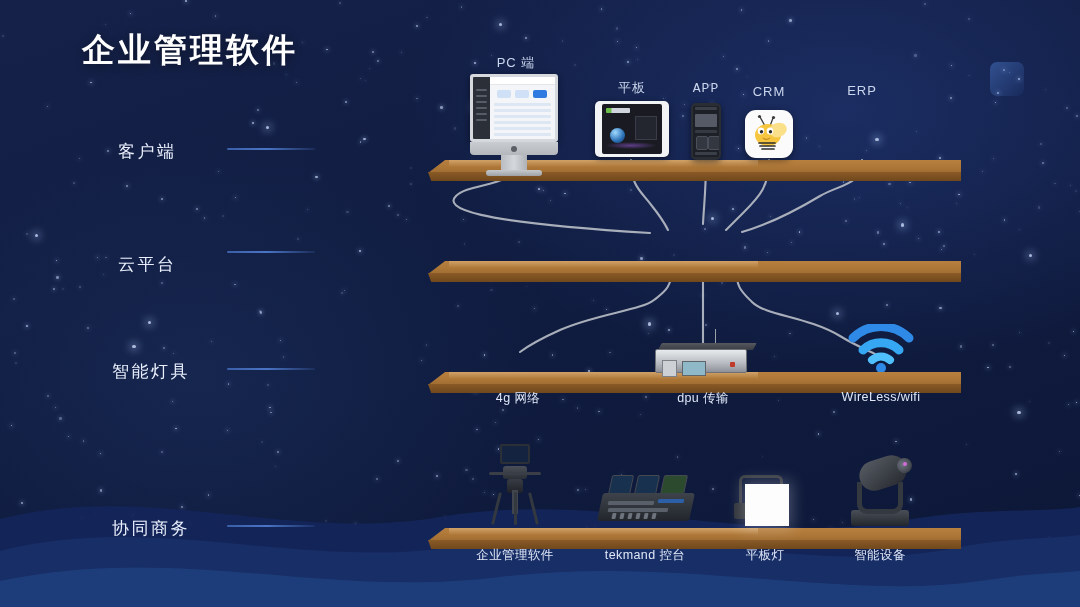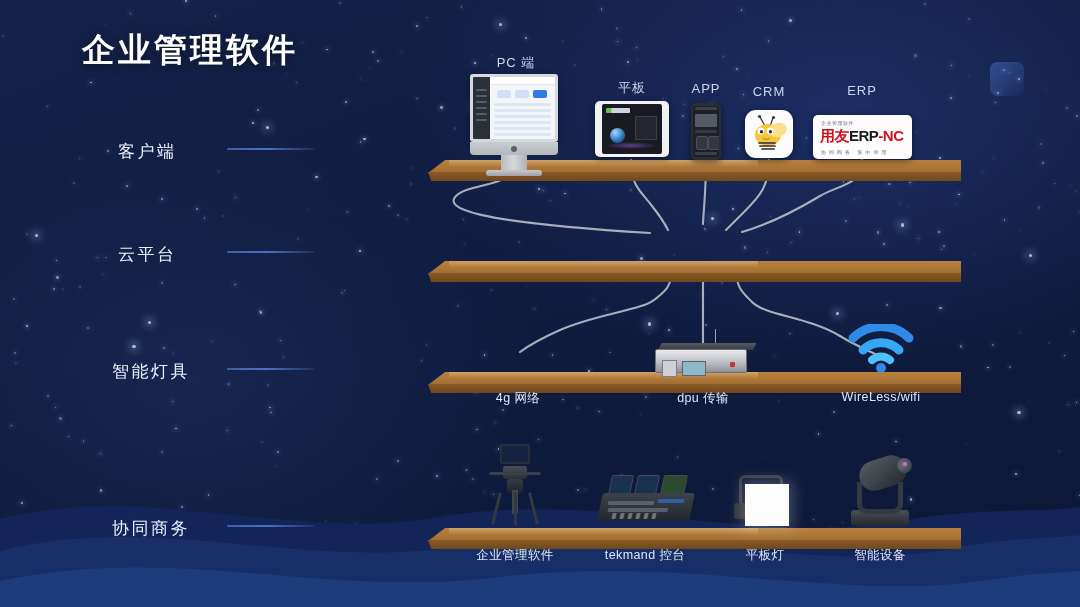--- a/index.html
+++ b/index.html
@@ -512,21 +512,21 @@
     <path d="M0,104 C180,66 320,122 500,100 C680,78 840,124 980,104 C1030,96 1060,96 1080,94 L1080,130 L0,130 Z" fill="#1f3f7e" opacity="0.85"></path>
   </svg>
 
   <div class="deco-sq"></div>
 
   <div class="title">企业管理软件</div>
 
   <div class="stage-label" style="left:118px;top:140px;">客户端</div>
   <div class="stage-rule" style="left:227px;top:148px;"></div>
 
-  <div class="stage-label" style="left:118px;top:243px;">云平台</div>
+  <div class="stage-label" style="left:118px;top:253px;">云平台</div>
   <div class="stage-rule" style="left:227px;top:251px;"></div>
 
   <div class="stage-label" style="left:112px;top:360px;">智能灯具</div>
   <div class="stage-rule" style="left:227px;top:368px;"></div>
 
   <div class="stage-label" style="left:112px;top:517px;">协同商务</div>
   <div class="stage-rule" style="left:227px;top:525px;"></div>
 
   <svg class="cables" viewBox="0 0 1080 607">
     <g fill="none" stroke="#b9bec7" stroke-width="2.1" stroke-linecap="round" opacity="0.9">
@@ -583,21 +583,21 @@
     <div class="tab-body">
       <div class="tab-scr">
         <div class="tab-logo"></div>
         <div class="tab-orb"></div>
         <div class="tab-sw"></div>
         <div class="tab-card"></div>
       </div>
     </div>
   </div>
 
-  <div class="cap-top" style="left:706px;top:81px;">APP</div>
+  <div class="cap-top" style="left:706px;top:81px;font-family:Liberation Mono, monospace;">APP</div>
   <div class="dev" style="left:691px;top:103px;width:30px;height:57px;">
     <div class="ph-body">
       <div class="ph-scr">
         <div class="ph-bar" style="top:1px;"></div>
         <div class="ph-img"></div>
         <div class="ph-bar" style="top:24px;background:#343942;"></div>
         <div class="ph-btn" style="left:3px;top:30px;"></div>
         <div class="ph-btn" style="left:15px;top:30px;"></div>
         <div class="ph-bar" style="top:46px;"></div>
       </div>
@@ -618,27 +618,20 @@
         <ellipse cx="25" cy="21" rx="3.3" ry="3.6" fill="#ffffff"></ellipse>
         <circle cx="16.5" cy="21.8" r="1.7" fill="#2e2e2e"></circle>
         <circle cx="25.5" cy="21.8" r="1.7" fill="#2e2e2e"></circle>
         <path d="M18,28 Q21,31 25,28" stroke="#c9932a" stroke-width="1.3" fill="none"></path>
         <path d="M14,33 L30,33 M15,36 L30,36 M17,39 L29,39" stroke="#2e2e2e" stroke-width="1.7" stroke-linecap="round"></path>
       </svg>
     </div>
   </div>
 
   <div class="cap-top" style="left:862px;top:83px;">ERP</div>
-  <div class="dev" style="left:813px;top:115px;width:99px;height:44px;">
-    <div class="erp-tile">
-      <div class="erp-l1">企业管理软件</div>
-      <div class="erp-main"><span>用友</span><span class="blk">ERP</span><span>-NC</span></div>
-      <div class="erp-l3">协同商务    集中管理</div>
-    </div>
-  </div>
 
   <div class="shelf" style="top:261px;">
     <div class="top"></div>
       <div class="shine"></div>
       <div class="edge"></div>
   </div>
 
 
   <div class="shelf" style="top:372px;">
     <div class="top"></div>

